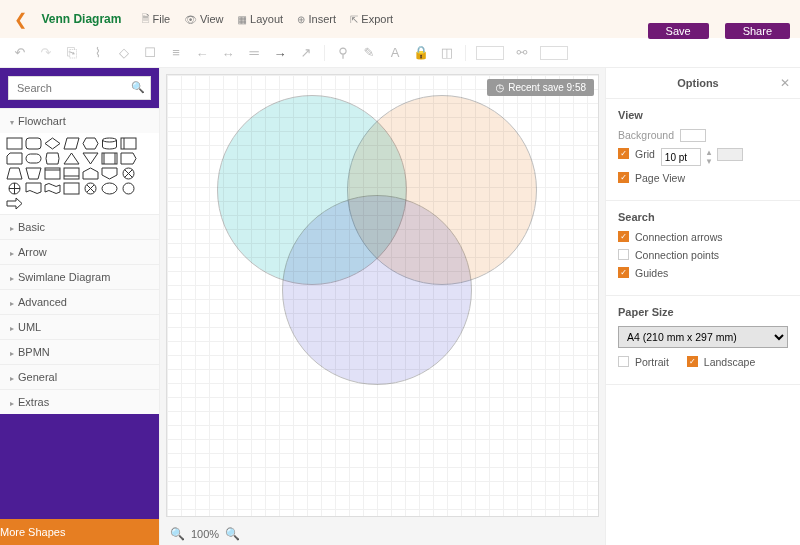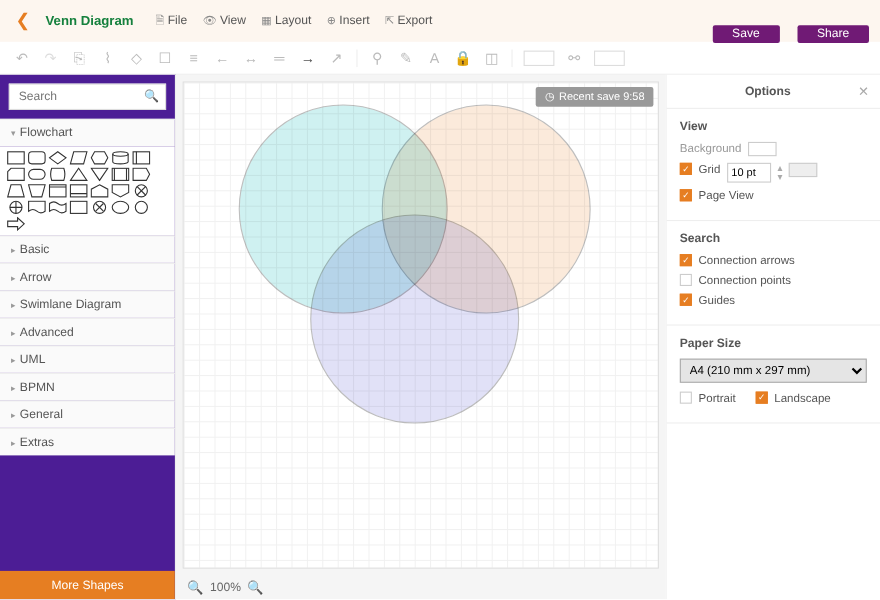--- a/index.html
+++ b/index.html
@@ -28,21 +28,21 @@
   
   .sidebar { width: 160px; background: #4c1d95; border-right: 1px solid #eee; display: flex; flex-direction: column; overflow: hidden; }
   .search-box { margin: 8px; position: relative; }
   .search-input { width: 100%; padding: 5px 22px 5px 8px; border: 1px solid #ddd; font-size: 11px; background: #fff; }
   .search-ico { position: absolute; right: 6px; top: 5px; color: #888; font-size: 11px; }
   .cat { padding: 6px 10px; font-size: 11px; color: #555; border-top: 1px solid #eee; cursor: pointer; background: #fafafa; position: relative; }
   .cat::before { content: "▸"; font-size: 8px; color: #999; margin-right: 4px; }
   .cat.open::before { content: "▾"; }
   .shape-grid { background: #fff; padding: 4px 6px; display: flex; flex-wrap: wrap; gap: 2px; }
   .shape-grid svg { width: 17px; height: 13px; cursor: pointer; }
-  .more-btn { background: #e67e22; color: #fff; text-align: center; padding: 7px 0; font-size: 11px; cursor: pointer; margin-top: auto; }
+  .more-btn { background: #e67e22; color: #fff; padding: 7px 0; font-size: 11px; cursor: pointer; margin-top: auto; }
 
   
   .canvas-wrap { flex: 1; background: #f5f5f5; position: relative; display: flex; flex-direction: column; }
   .canvas { flex: 1; margin: 6px; background: #fff; border: 1px solid #ddd; background-image: linear-gradient(#f0f0f0 1px, transparent 1px), linear-gradient(90deg, #f0f0f0 1px, transparent 1px); background-size: 14px 14px; position: relative; overflow: hidden; }
   .recent-save { position: absolute; top: 4px; right: 4px; background: #999; color: #fff; font-size: 10px; padding: 3px 8px; border-radius: 2px; display: flex; align-items: center; gap: 4px; }
   .zoom-bar { display: flex; align-items: center; gap: 6px; padding: 4px 10px; font-size: 11px; color: #666; }
   .zoom-ico { color: #888; cursor: pointer; font-size: 12px; }
 
   
   .venn { position: absolute; top: 10px; left: 40px; width: 340px; height: 330px; }

